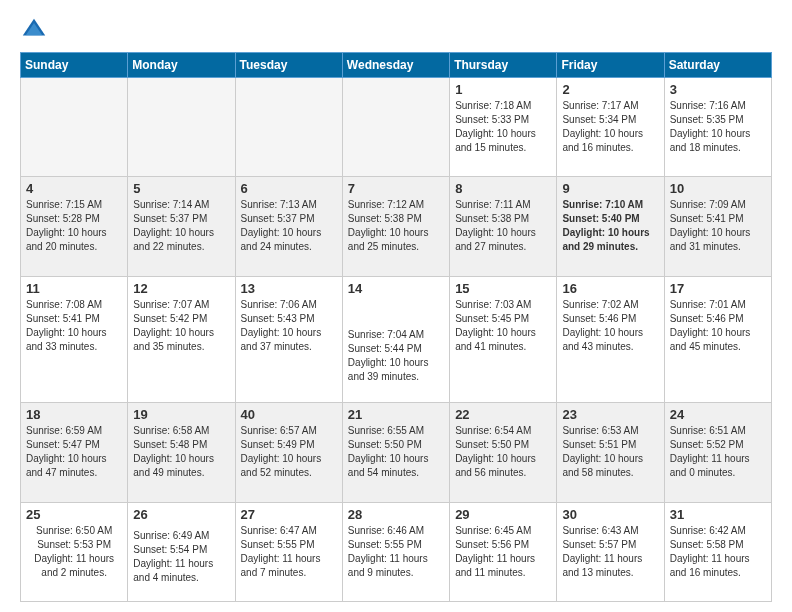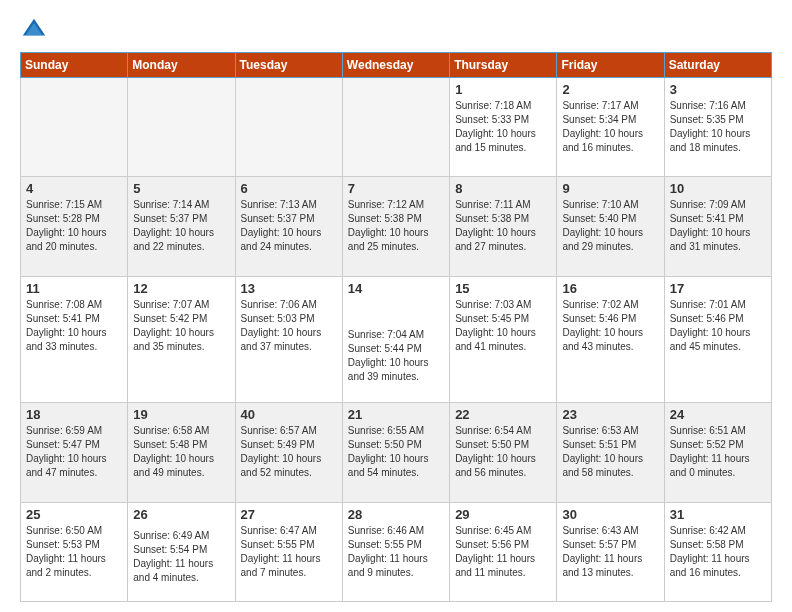--- a/index.html
+++ b/index.html
@@ -53,21 +53,21 @@
       color: #333;
       margin-top: 2px;
     }
     .calendar {
       flex: 1;
       border-collapse: collapse;
       width: 100%;
       table-layout: fixed;
     }
     .calendar th {
-      background: #c2410c;
+      background: #0369a1;
       color: #fff;
       font-size: 12px;
       font-weight: bold;
       padding: 5px 4px;
       border: 1px solid #5a9fd4;
       text-align: left;
     }
     .calendar td {
       border: 1px solid #ccc;
       vertical-align: top;
@@ -191,21 +191,21 @@
           </td>
           <td class="shaded">
             <span class="day-number">8</span>
             <div class="day-info" style="white-space: pre-line;">Sunrise: 7:11 AM
 Sunset: 5:38 PM
 Daylight: 10 hours
 and 27 minutes.</div>
           </td>
           <td class="shaded">
             <span class="day-number">9</span>
-            <div class="day-info" style="white-space: pre-line;">Sunrise: 7:10 AM
+            <div class="day-info" style="white-space: pre-line; font-weight: bold;">Sunrise: 7:10 AM
 Sunset: 5:40 PM
 Daylight: 10 hours
 and 29 minutes.</div>
           </td>
           <td class="shaded">
             <span class="day-number">10</span>
             <div class="day-info" style="white-space: pre-line;">Sunrise: 7:09 AM
 Sunset: 5:41 PM
 Daylight: 10 hours
 and 31 minutes.</div>
@@ -222,21 +222,21 @@
           <td>
             <span class="day-number">12</span>
             <div class="day-info" style="white-space: pre-line;">Sunrise: 7:07 AM
 Sunset: 5:42 PM
 Daylight: 10 hours
 and 35 minutes.</div>
           </td>
           <td>
             <span class="day-number">13</span>
             <div class="day-info" style="white-space: pre-line;">Sunrise: 7:06 AM
-Sunset: 5:03 PM
+Sunset: 5:43 PM
 Daylight: 10 hours
 and 37 minutes.</div>
           </td>
           <td>
             <span class="day-number">14</span>
             <div class="day-info" style="white-space: pre-line; margin-top: 32px;">Sunrise: 7:04 AM
 Sunset: 5:44 PM
 Daylight: 10 hours
 and 39 minutes.</div>
           </td>
@@ -309,21 +309,21 @@
             <span class="day-number">24</span>
             <div class="day-info" style="white-space: pre-line;">Sunrise: 6:51 AM
 Sunset: 5:52 PM
 Daylight: 11 hours
 and 0 minutes.</div>
           </td>
         </tr>
         <tr>
           <td>
             <span class="day-number">25</span>
-            <div class="day-info" style="white-space: pre-line;">Sunrise: 6:50 AM
+            <div class="day-info" style="white-space: pre-line; text-align: center;">Sunrise: 6:50 AM
 Sunset: 5:53 PM
 Daylight: 11 hours
 and 2 minutes.</div>
           </td>
           <td>
             <span class="day-number">26</span>
             <div class="day-info" style="white-space: pre-line; margin-top: 7px;">Sunrise: 6:49 AM
 Sunset: 5:54 PM
 Daylight: 11 hours
 and 4 minutes.</div>

